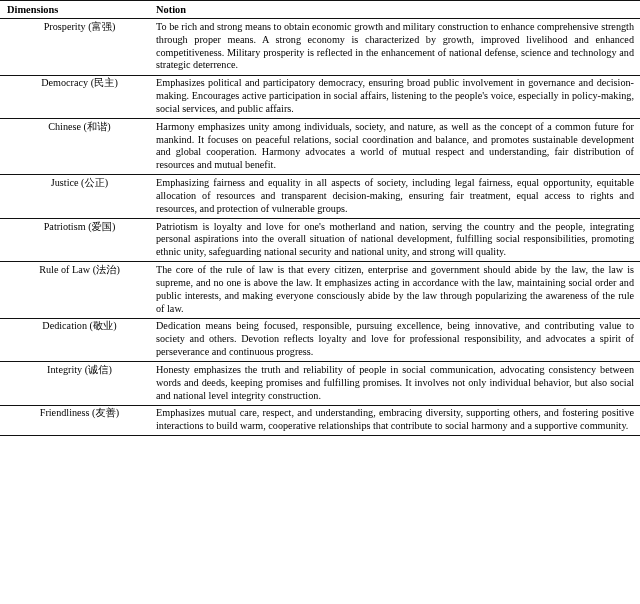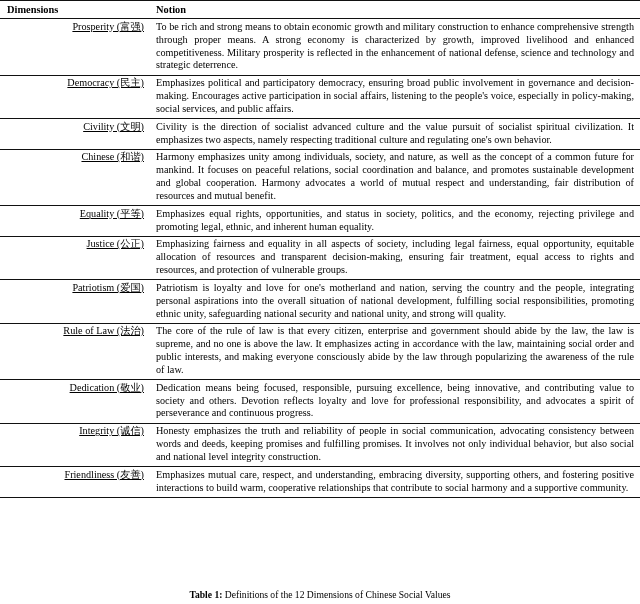--- a/index.html
+++ b/index.html
@@ -46,25 +46,24 @@
   thead th.col-dim   { padding-left: 7px; }
   thead th.col-not   { padding-left: 6px; }
 
   tbody td {
     vertical-align: top;
     padding: 1.6px 5px 2.2px 5px;
   }
 
   td.dim-cell {
     width: 150px;
-    text-align: right;
+    text-align: center;
     white-space: nowrap;
     padding-left: 15px;
     padding-right: 6px;
-    text-decoration: underline;
   }
 
   td.notion-cell {
     text-align: justify;
     text-justify: inter-word;
     padding-left: 6px;
     padding-right: 6px;
     hyphens: manual;
   }
 
@@ -102,35 +101,27 @@
       <tr class="rule-mid">
         <td class="dim-cell">Prosperity (富强)</td>
         <td class="notion-cell">To be rich and strong means to obtain economic growth and military construction to enhance comprehensive strength through proper means. A strong economy is characterized by growth, improved livelihood and enhanced competitiveness. Military prosperity is reflected in the enhancement of national defense, science and technology and strategic deterrence.</td>
       </tr>
 
       <tr class="rule-mid">
         <td class="dim-cell">Democracy (民主)</td>
         <td class="notion-cell">Emphasizes political and participatory democracy, ensuring broad public involvement in governance and decision-making. Encourages active participation in social affairs, listening to the people's voice, especially in policy-making, social services, and public affairs.</td>
       </tr>
 
-      <tr class="rule-mid">
-        <td class="dim-cell">Civility (文明)</td>
-        <td class="notion-cell">Civility is the direction of socialist advanced culture and the value pursuit of socialist spiritual civilization. It emphasizes two aspects, namely respecting traditional culture and regulating one's own behavior.</td>
-      </tr>
 
       <tr class="rule-mid">
         <td class="dim-cell">Chinese (和谐)</td>
         <td class="notion-cell">Harmony emphasizes unity among individuals, society, and nature, as well as the concept of a common future for mankind. It focuses on peaceful relations, social coordination and balance, and promotes sustainable development and global cooperation. Harmony advocates a world of mutual respect and understanding, fair distribution of resources and mutual benefit.</td>
       </tr>
 
 
-      <tr class="rule-mid">
-        <td class="dim-cell">Equality (平等)</td>
-        <td class="notion-cell">Emphasizes equal rights, opportunities, and status in society, politics, and the economy, rejecting privilege and promoting legal, ethnic, and inherent human equality.</td>
-      </tr>
 
       <tr class="rule-mid">
         <td class="dim-cell">Justice (公正)</td>
         <td class="notion-cell">Emphasizing fairness and equality in all aspects of society, including legal fairness, equal opportunity, equitable allocation of resources and transparent decision-making, ensuring fair treatment, equal access to rights and resources, and protection of vulnerable groups.</td>
       </tr>
 
       <tr class="rule-mid">
         <td class="dim-cell">Patriotism (爱国)</td>
         <td class="notion-cell">Patriotism is loyalty and love for one's motherland and nation, serving the country and the people, integrating personal aspirations into the overall situation of national development, fulfilling social responsibilities, promoting ethnic unity, safeguarding national security and national unity, and strong will quality.</td>
       </tr>
@@ -151,17 +142,14 @@
       </tr>
 
       <tr class="rule-mid rule-bottom">
         <td class="dim-cell">Friendliness (友善)</td>
         <td class="notion-cell">Emphasizes mutual care, respect, and understanding, embracing diversity, supporting others, and fostering positive interactions to build warm, cooperative relationships that contribute to social harmony and a supportive community.</td>
       </tr>
 
     </tbody>
   </table>
 
-  <div class="caption-wrap">
-    <span class="cap-label">Table 1:</span><span class="cap-text"> Definitions of the 12 Dimensions of Chinese Social Values</span>
-  </div>
 
 </div>
 
 </body></html>

